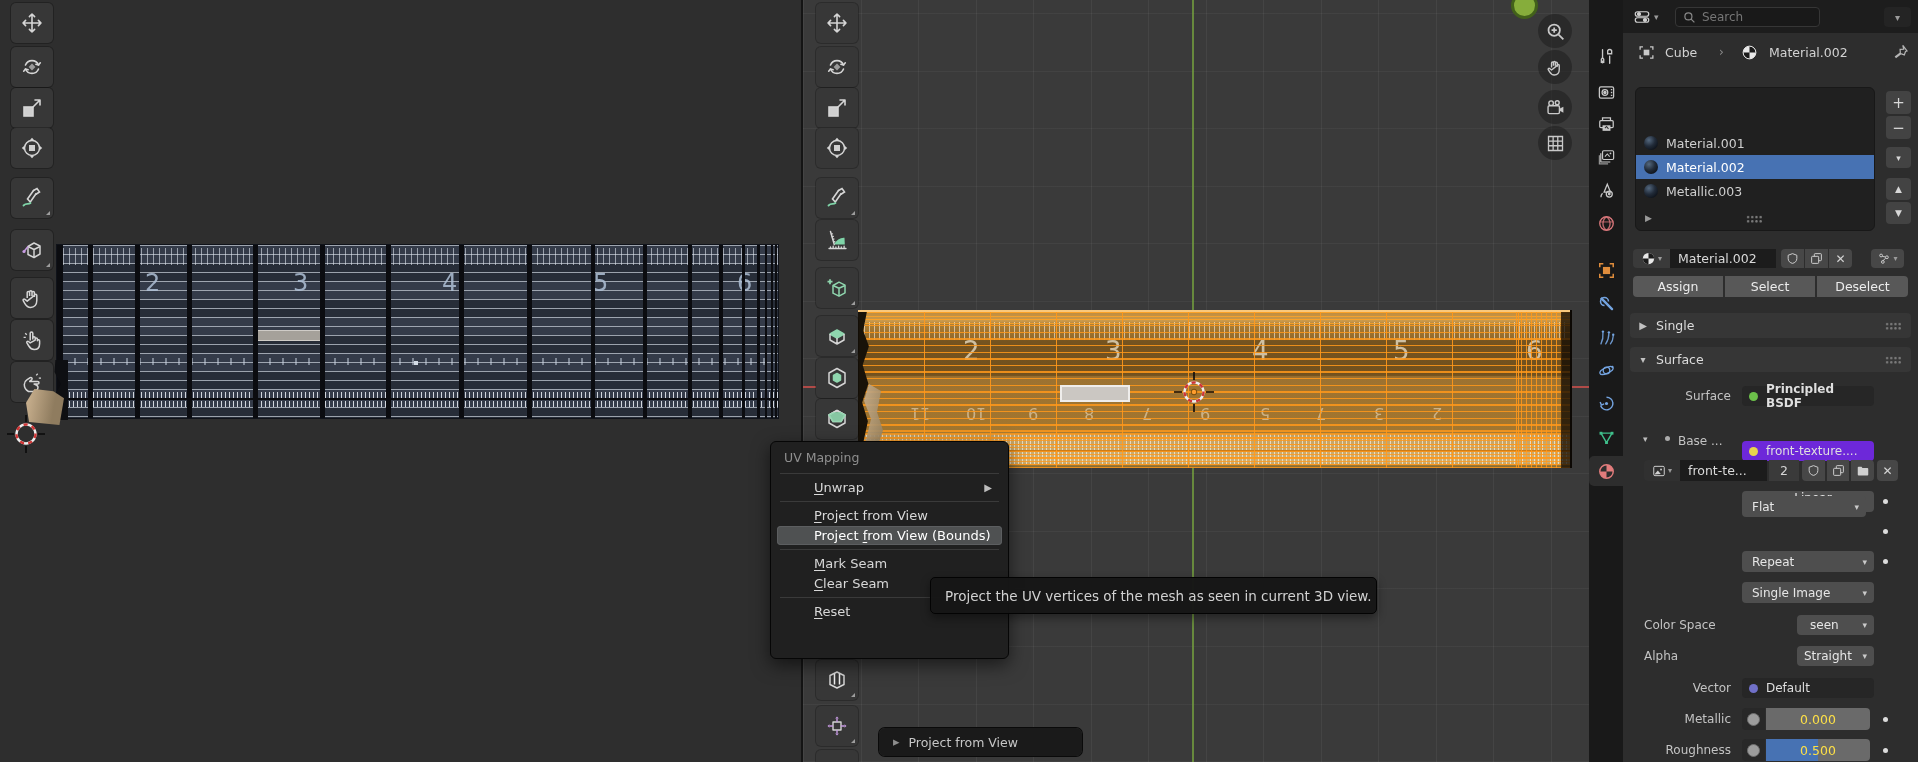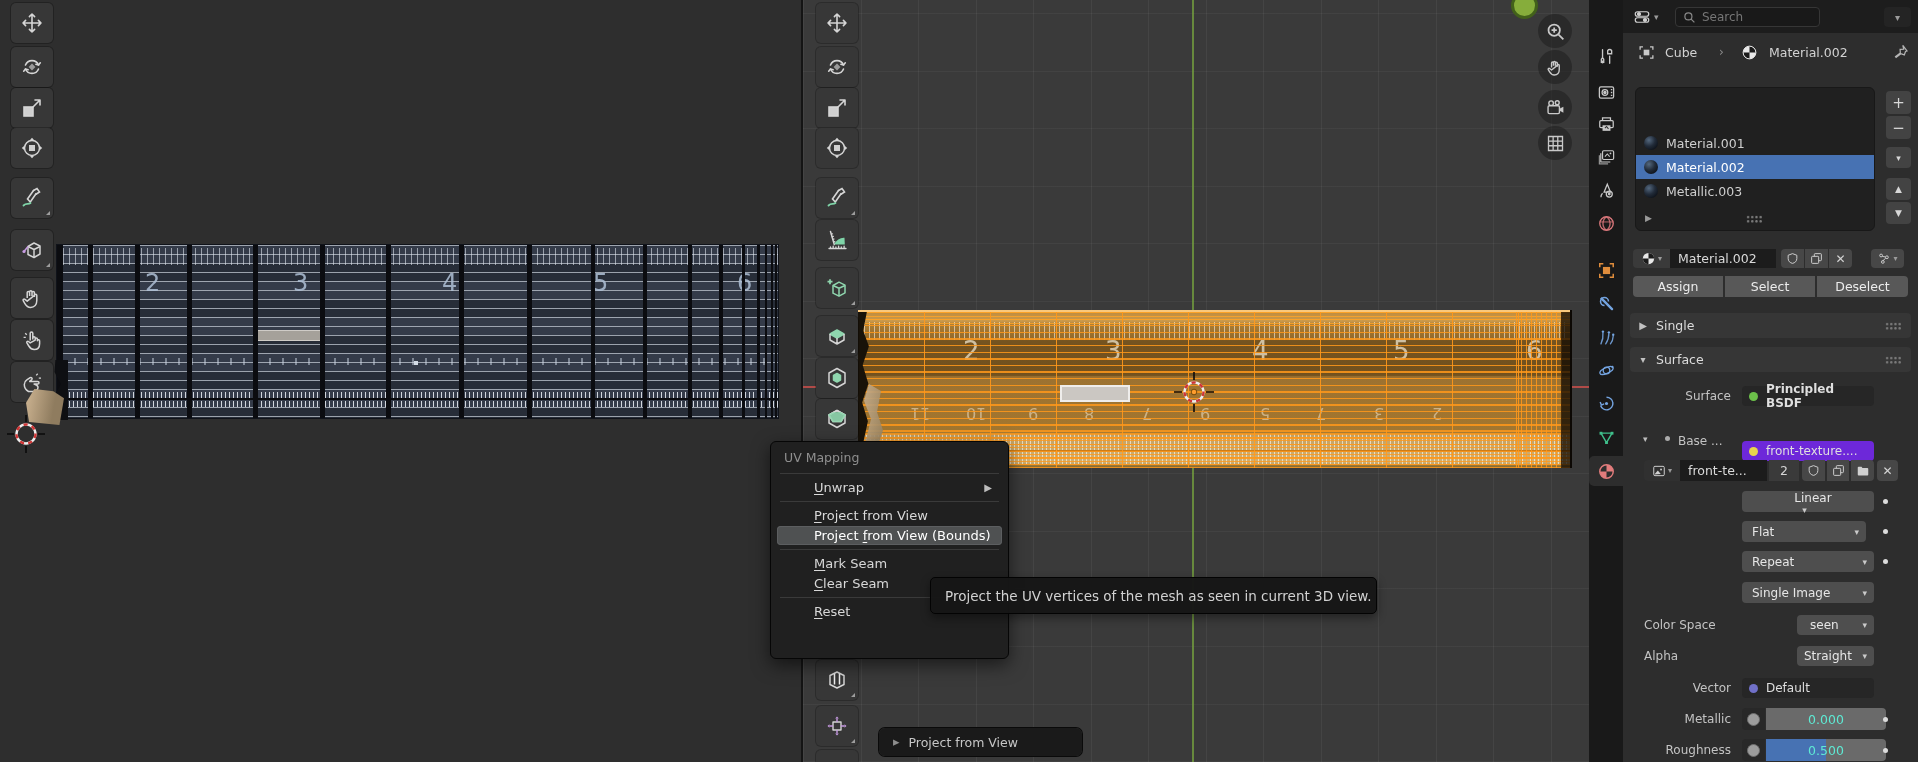--- a/index.html
+++ b/index.html
@@ -136,22 +136,22 @@
   .panel-hdr .grip{margin-left:auto;margin-right:9px;}
   .rowlabel{position:absolute;left:0;width:108px;text-align:right;color:#c3c3c3;font-size:12px;}
   .rowlabel-l{position:absolute;color:#c3c3c3;font-size:12px;}
   .valbtn{position:absolute;left:119px;width:132px;height:20px;background:#262626;border-radius:4px;
     display:flex;align-items:center;color:#dfdfdf;font-size:12px;}
   .valbtn .dot{width:9px;height:9px;border-radius:50%;margin:0 8px 0 7px;}
   .kfdot{position:absolute;width:5px;height:5px;border-radius:50%;background:#dcdcdc;left:260px;}
   .socket{position:absolute;left:119px;width:23px;height:22px;background:#282828;border-radius:4px 0 0 4px;
     display:flex;align-items:center;justify-content:center;}
   .socket i{width:11px;height:11px;border-radius:50%;background:#9c9c9c;border:1px solid #6e6e6e;}
-  .slider{position:absolute;left:143px;width:120px;height:22px;background:#6a6a6a;border-radius:0 4px 4px 0;overflow:hidden;
-    display:flex;align-items:center;justify-content:center;color:#5eead4;font-size:12.5px;}
+  .slider{position:absolute;left:143px;width:104px;height:22px;background:#6a6a6a;border-radius:0 4px 4px 0;overflow:hidden;
+    display:flex;align-items:center;justify-content:center;color:#fde047;font-size:12.5px;}
   .slider .fill{position:absolute;left:0;top:0;height:100%;background:#4772b3;}
   .slider span{position:relative;}
   .chip{background:#3a3a3a;color:#d5d5d5;display:flex;align-items:center;justify-content:center;}
   svg{display:block;}
 </style>
 </head>
 <body>
 
 <div id="screen">
 
@@ -791,21 +791,21 @@
             <path d="M3 6a1.5 1.5 0 0 1 1.5-1.5h5L11 7h8.5A1.5 1.5 0 0 1 21 8.5V18a1.5 1.5 0 0 1-1.5 1.5h-15A1.5 1.5 0 0 1 3 18z"></path>
           </svg>
       </div>
       <div class="btn-gray abs" style="left:254px;top:460px;width:21px;height:21px;border-radius:4px;font-size:12px;">✕</div>
 
       <div class="drop" style="left:119px;top:491px;width:132px;flex-direction:column;">
         <span class="dlabel">Linear</span>
           <span class="dchev">▾</span>
       </div>
         <span class="kfdot" style="top:499px;"></span>
-      <div class="drop" style="left:119px;top:521px;width:124px;">
+      <div class="drop" style="left:119px;top:496px;width:124px;">
         <span class="dlabel">Flat</span>
           <span class="dchev">▾</span>
       </div>
         <span class="kfdot" style="top:529px;"></span>
       <div class="drop" style="left:119px;top:551px;width:132px;">
         <span class="dlabel">Repeat</span>
           <span class="dchev">▾</span>
       </div>
         <span class="kfdot" style="top:559px;"></span>
       <div class="drop" style="left:119px;top:582px;width:132px;">

